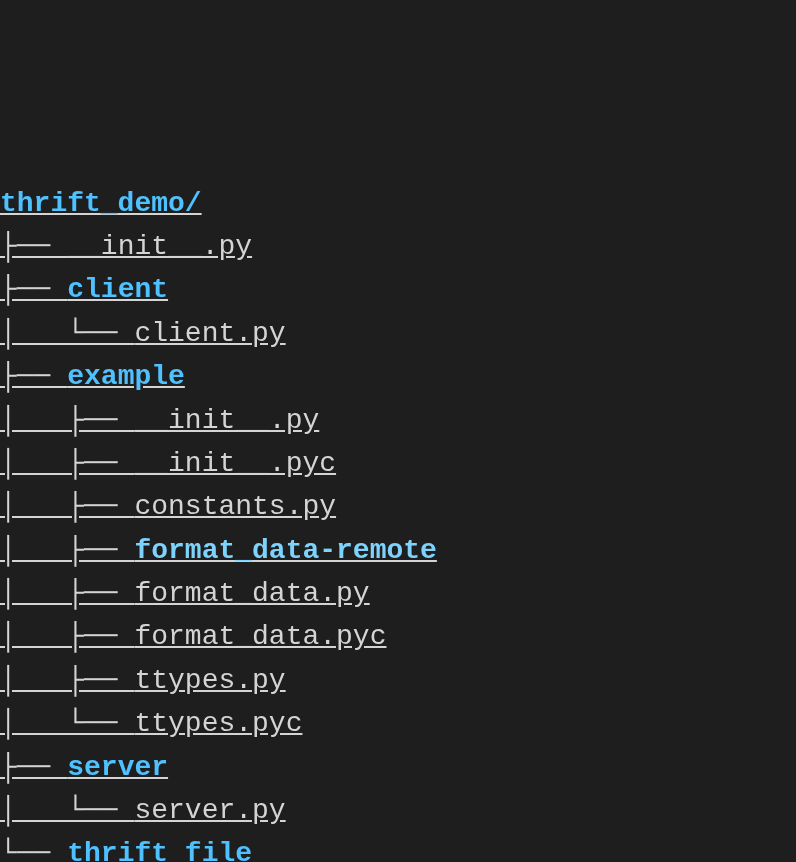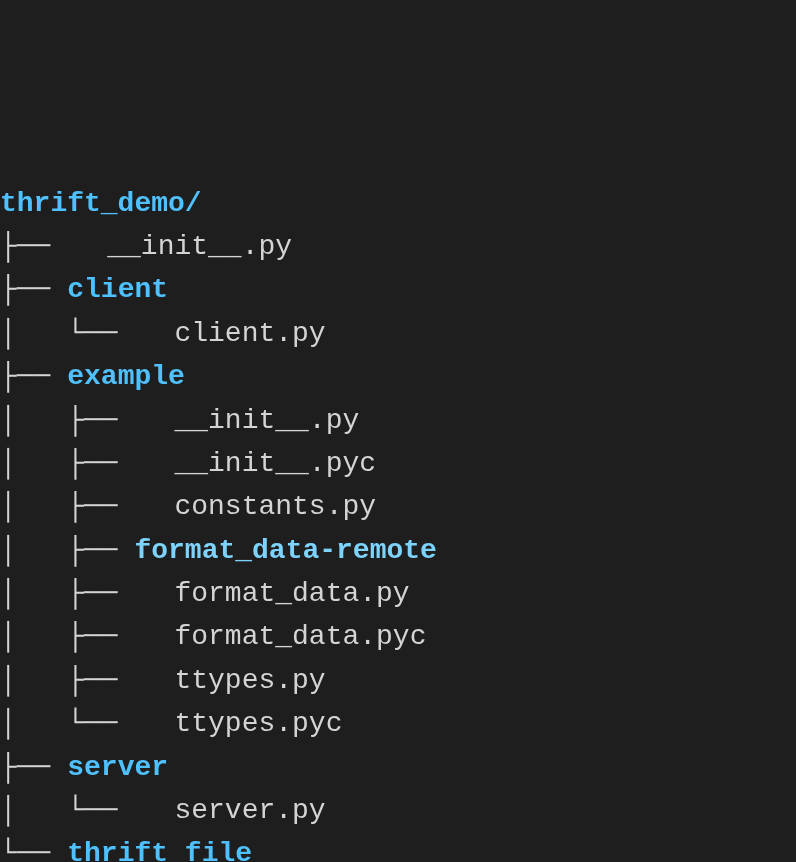--- a/index.html
+++ b/index.html
@@ -11,28 +11,28 @@
       background-color: #1e1e1e;
       font-family: 'Consolas', 'Monaco', 'Courier New', monospace;
       font-size: 28px;
       color: #d4d4d4;
       padding: 8px 0;
       line-height: 1.55;
       white-space: pre;
     }
     .tree-line {
       display: block;
+      text-decoration: underline;
     }
     .dir {
       color: #4fc1ff;
       font-weight: bold;
     }
     .file {
       color: #d4d4d4;
-      margin-left: 40px;
     }
     .exec {
       color: #7dd3fc;
       font-weight: bold;
     }
     .branch {
       color: #d4d4d4;
     }
   </style>
 </head>

